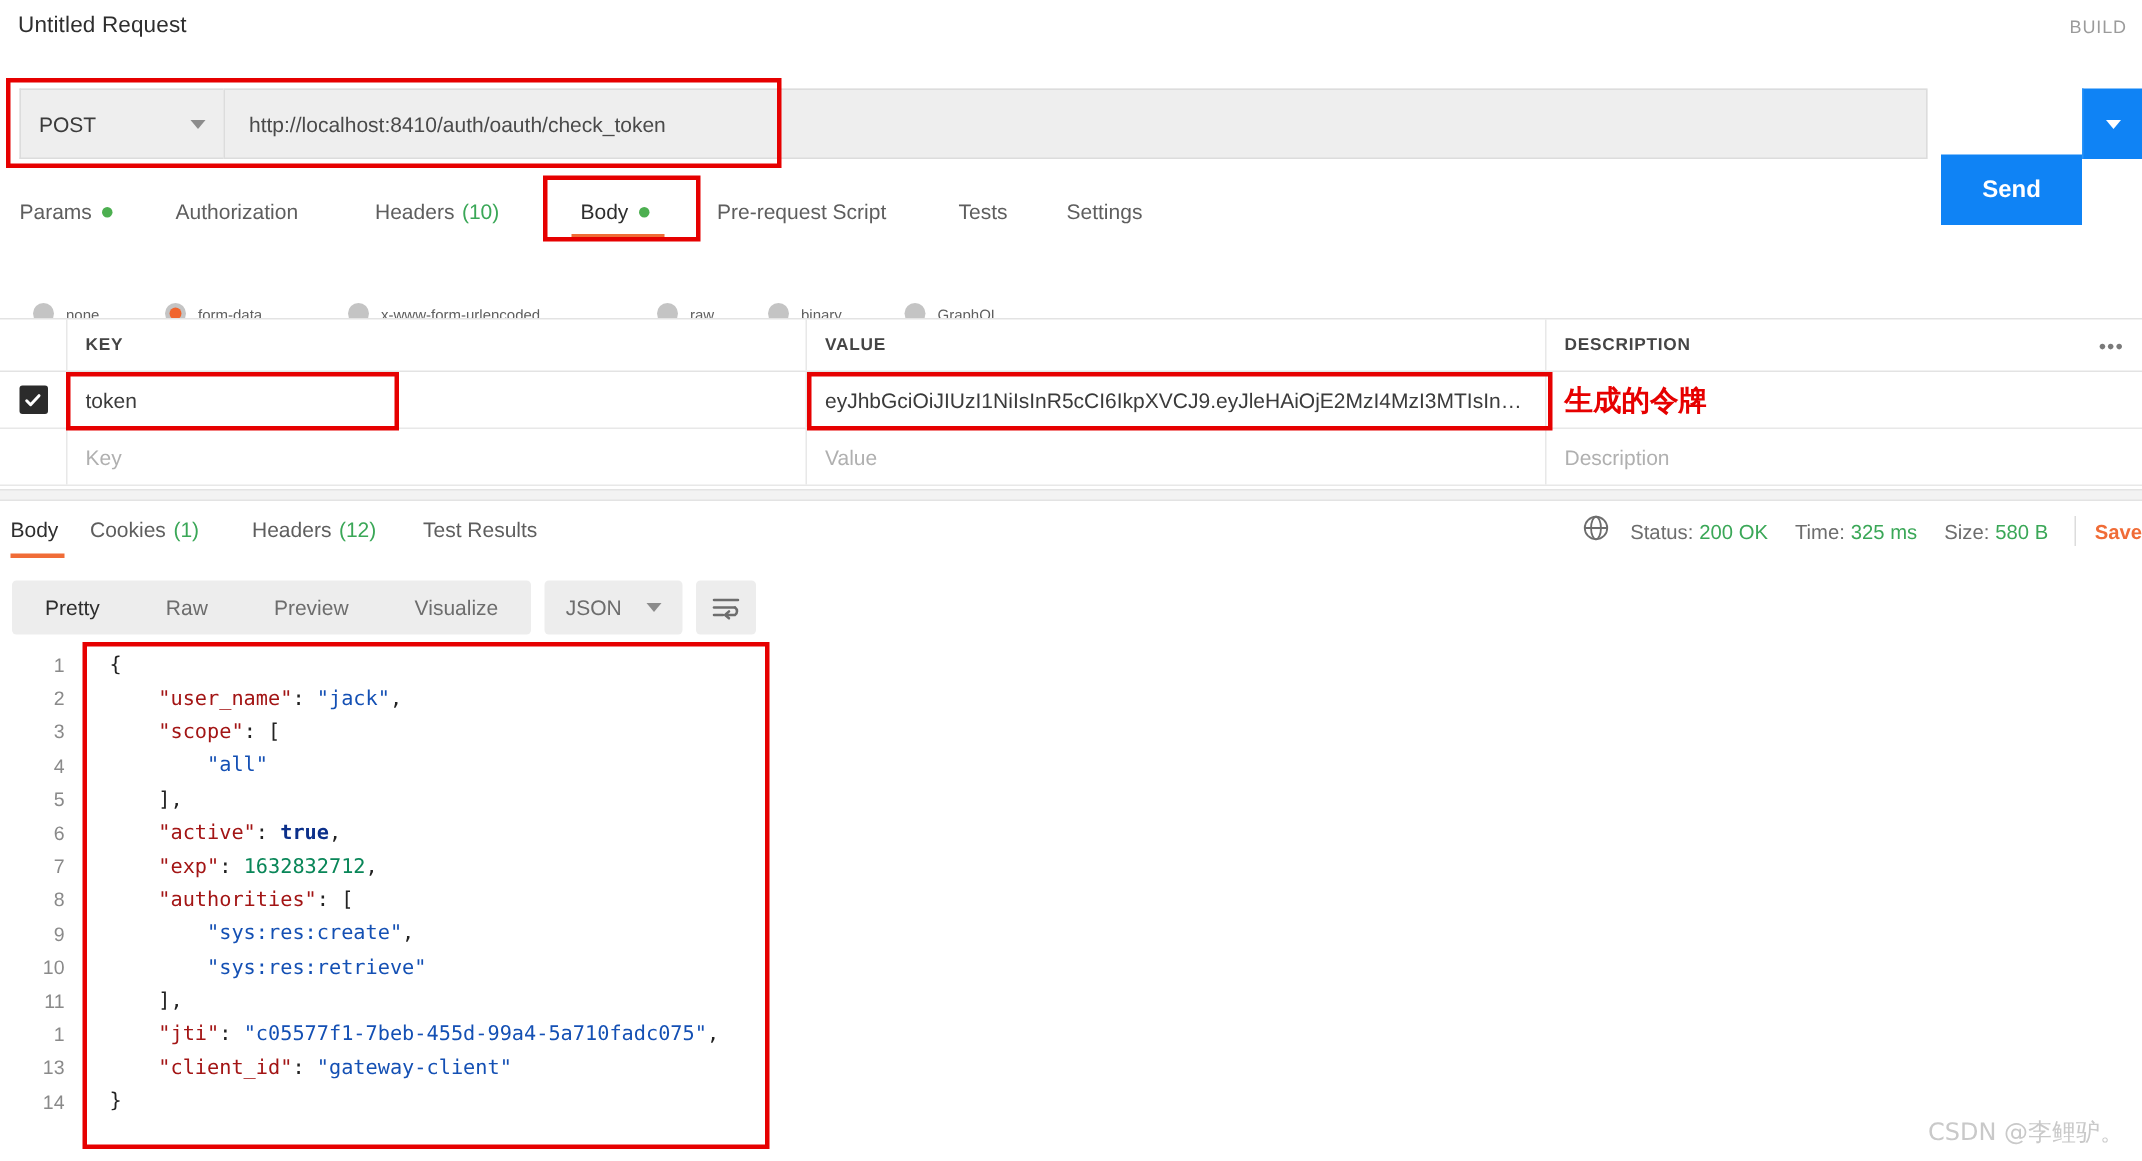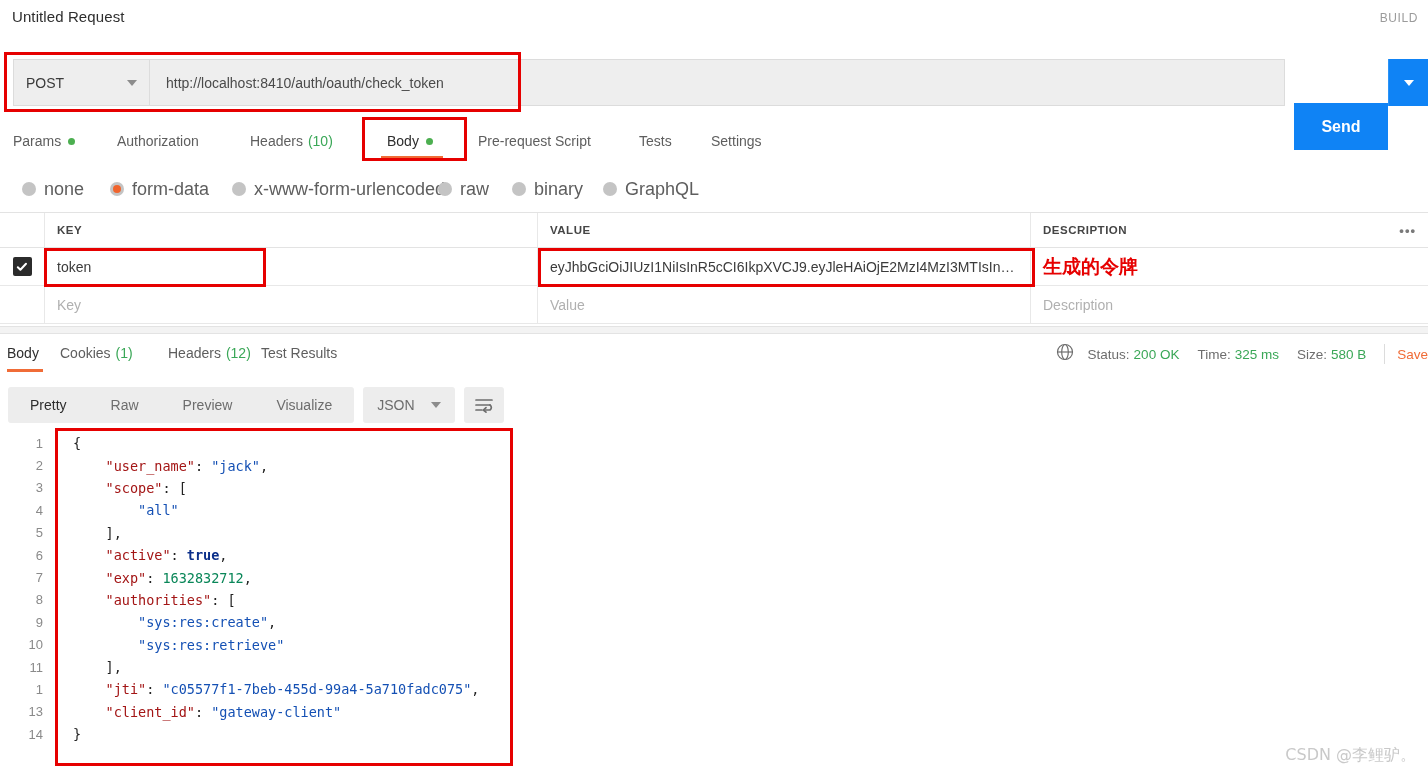--- a/index.html
+++ b/index.html
@@ -78,22 +78,22 @@
     position:absolute; left:381px; top:156px; width:62px; height:3px; background:#f06c37;
   }
   .ann-body-tab {
     position:absolute; left:362px; top:117px; width:105px; height:44px;
     border:3px solid #e60000; pointer-events:none;
   }
 
   
   .radios { position:absolute; left:0; top:174px; width:1428px; height:32px; }
   .radio-item {
-    position:absolute; top:2px; height:26px; display:flex; align-items:center;
-    font-size:18px; color:#5e5e5e; cursor:pointer; white-space:nowrap;
+    position:absolute; top:16px; height:26px; display:flex; align-items:flex-end;
+    font-size:10px; color:#5e5e5e; cursor:pointer; white-space:nowrap;
   }
   .rdo {
     width:14px;height:14px;border-radius:50%;background:#c4c4c4;margin-right:8px;
     display:inline-block; position:relative;
   }
   .rdo.on { background:#c4c4c4; }
   .rdo.on::after{
     content:""; position:absolute; left:3px; top:3px; width:8px;height:8px;
     border-radius:50%; background:#f0642d;
   }
@@ -144,21 +144,21 @@
   }
   .ptab.active { color:#2e2e2e; }
   .ptab .cnt { color:#3aa757; margin-left:5px; }
   .ptab-underline { position:absolute; left:7px; top:369px; width:36px; height:3px; background:#f06c37; }
 
   .status-area { position:absolute; right:0; top:342px; height:24px; display:flex; align-items:center; }
   .globe-ic { margin-right:14px; }
   .st-lbl { font-size:13.5px; color:#6d6d6d; margin-right:4px; }
   .st-val { font-size:13.5px; color:#3aa757; margin-right:18px; }
   .st-div { width:1px; height:20px; background:#dcdcdc; margin:0 12px 0 0; }
-  .save-lnk { font-size:13.5px; color:#f06c37; font-weight:normal; cursor:pointer; }
+  .save-lnk { font-size:13.5px; color:#f06c37; font-weight:bold; cursor:pointer; }
 
   
   .ptools { position:absolute; left:8px; top:387px; height:36px; display:flex; align-items:center; }
   .seg { background:#ededed; height:36px; display:flex; align-items:center; border-radius:3px; }
   .seg div { padding:0 22px; font-size:14px; color:#6d6d6d; cursor:pointer; line-height:36px; }
   .seg div.active { color:#2e2e2e; }
   .fmt-sel {
     margin-left:9px; background:#ededed; height:36px; border-radius:3px;
     display:flex; align-items:center; padding:0 14px; gap:16px; cursor:pointer;
   }
@@ -325,21 +325,21 @@
         <span>Body</span>
       </div>
       <div class="ptab" style="left: 60px;">
         <span>Cookies</span>
         <span class="cnt">(1)</span>
       </div>
       <div class="ptab" style="left: 168px;">
         <span>Headers</span>
         <span class="cnt">(12)</span>
       </div>
-      <div class="ptab" style="left: 261px;">
+      <div class="ptab" style="left: 282px;">
         <span>Test Results</span>
       </div>
     </div>
   <div class="ptab-underline"></div>
 
   <div class="status-area">
     <span class="globe-ic">
       <svg width="18" height="18" viewBox="0 0 18 18">
         <circle cx="9" cy="9" r="7.5" fill="none" stroke="#6d6d6d" stroke-width="1.2"></circle>
         <ellipse cx="9" cy="9" rx="3.3" ry="7.5" fill="none" stroke="#6d6d6d" stroke-width="1.2"></ellipse>

